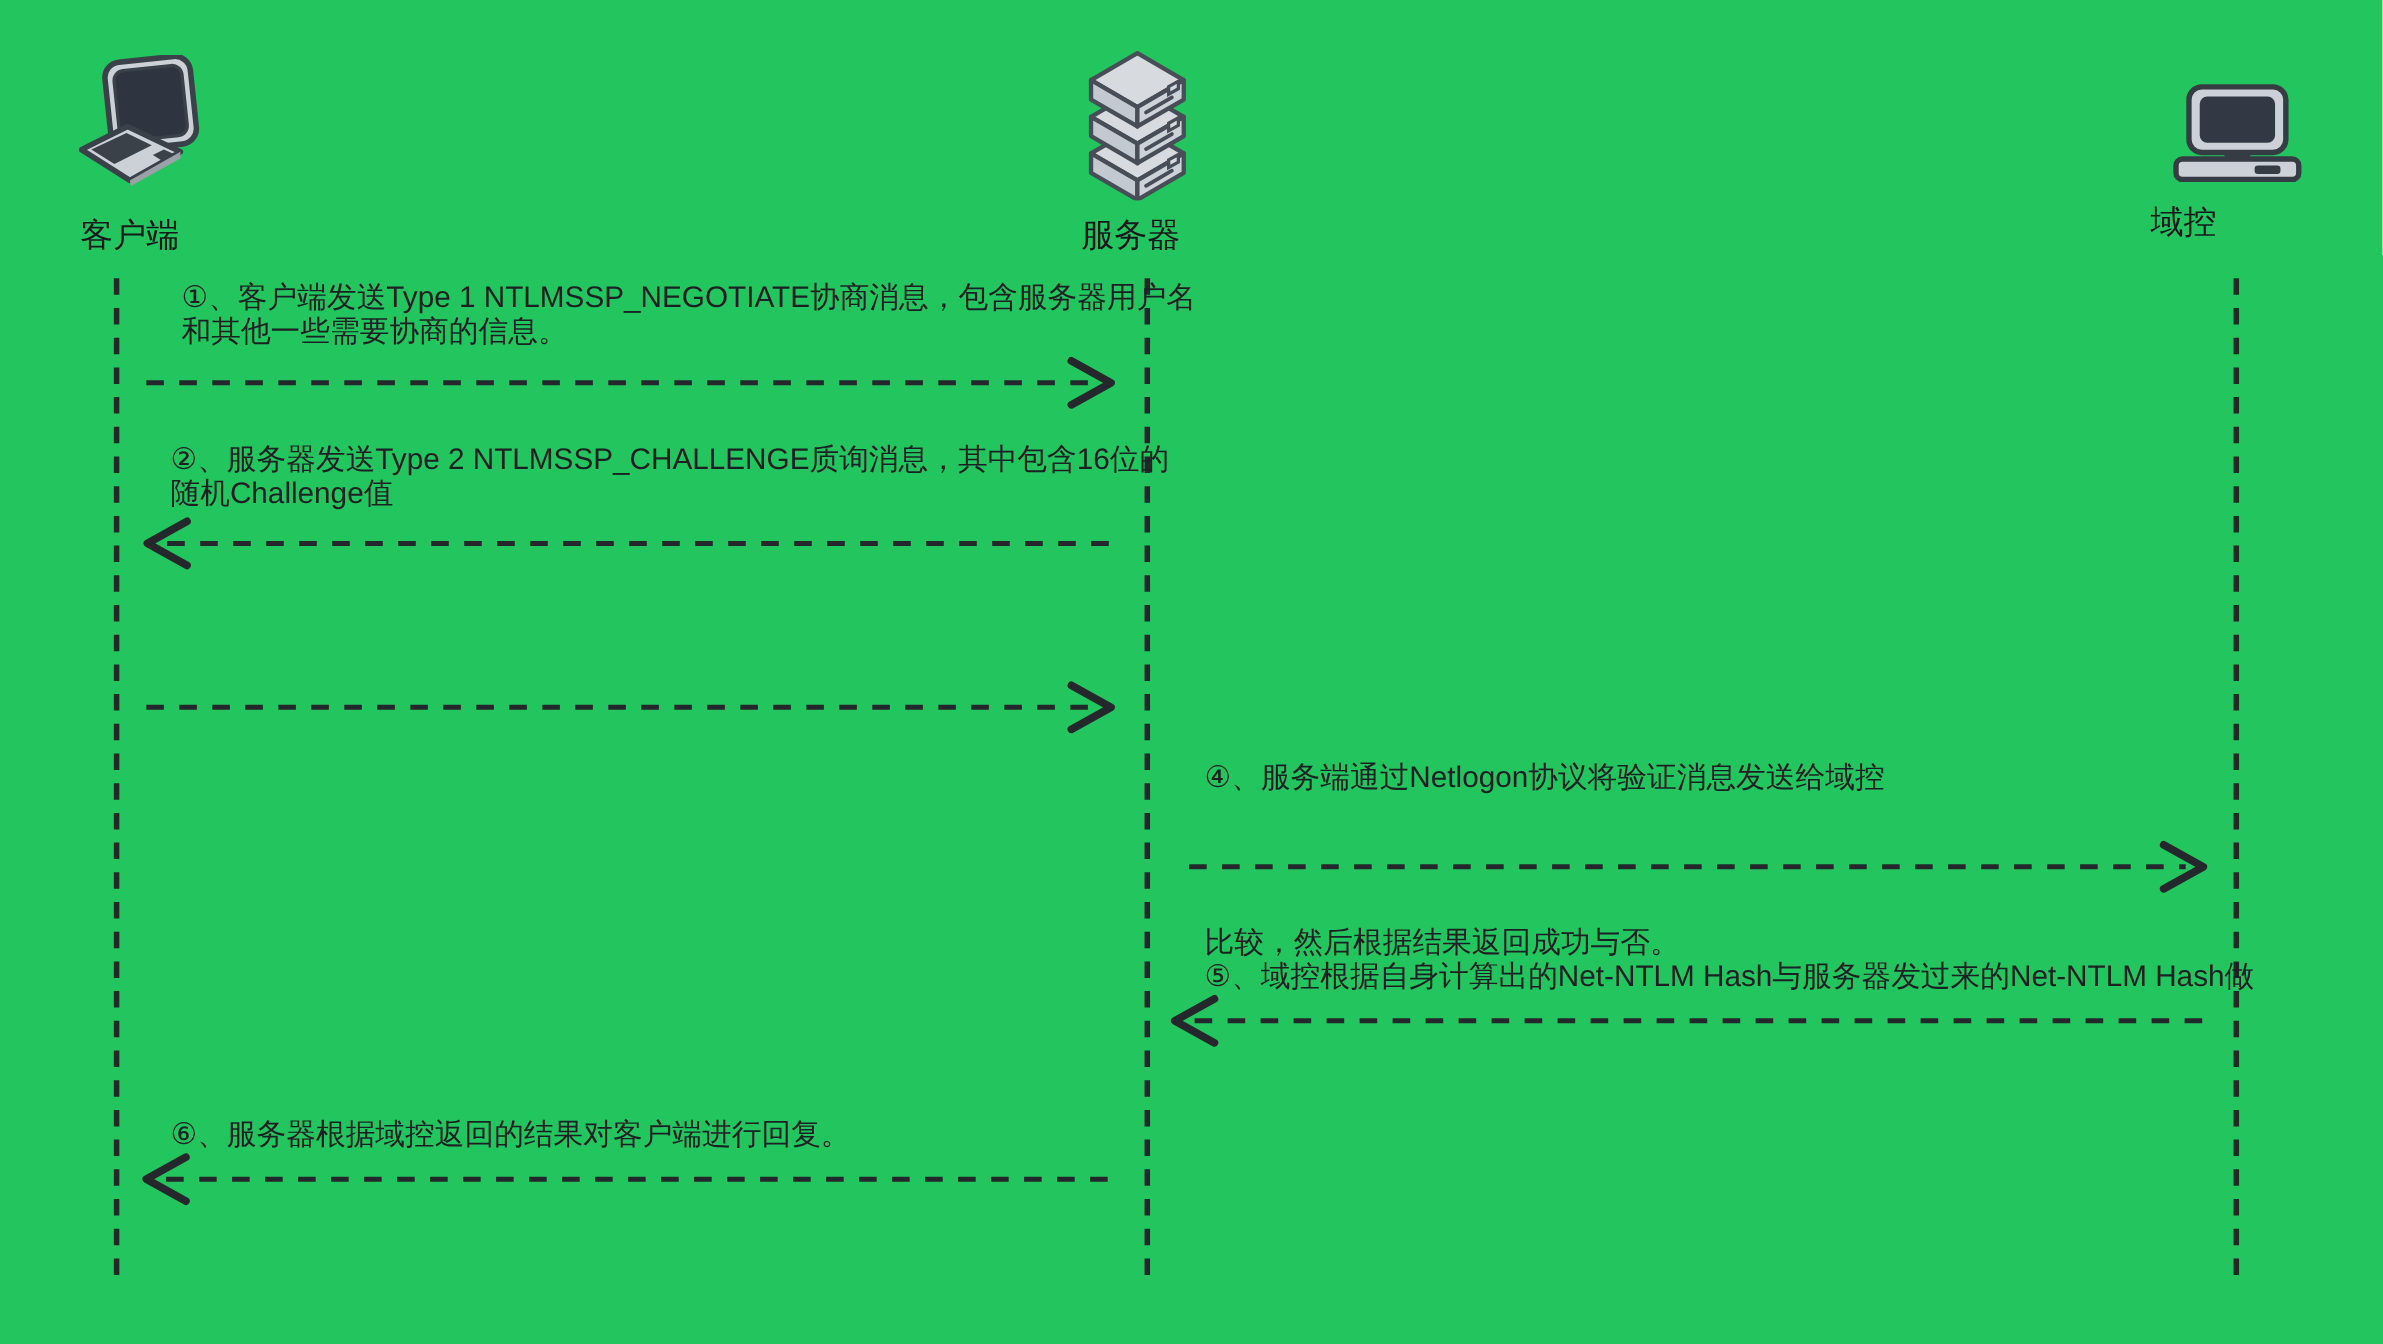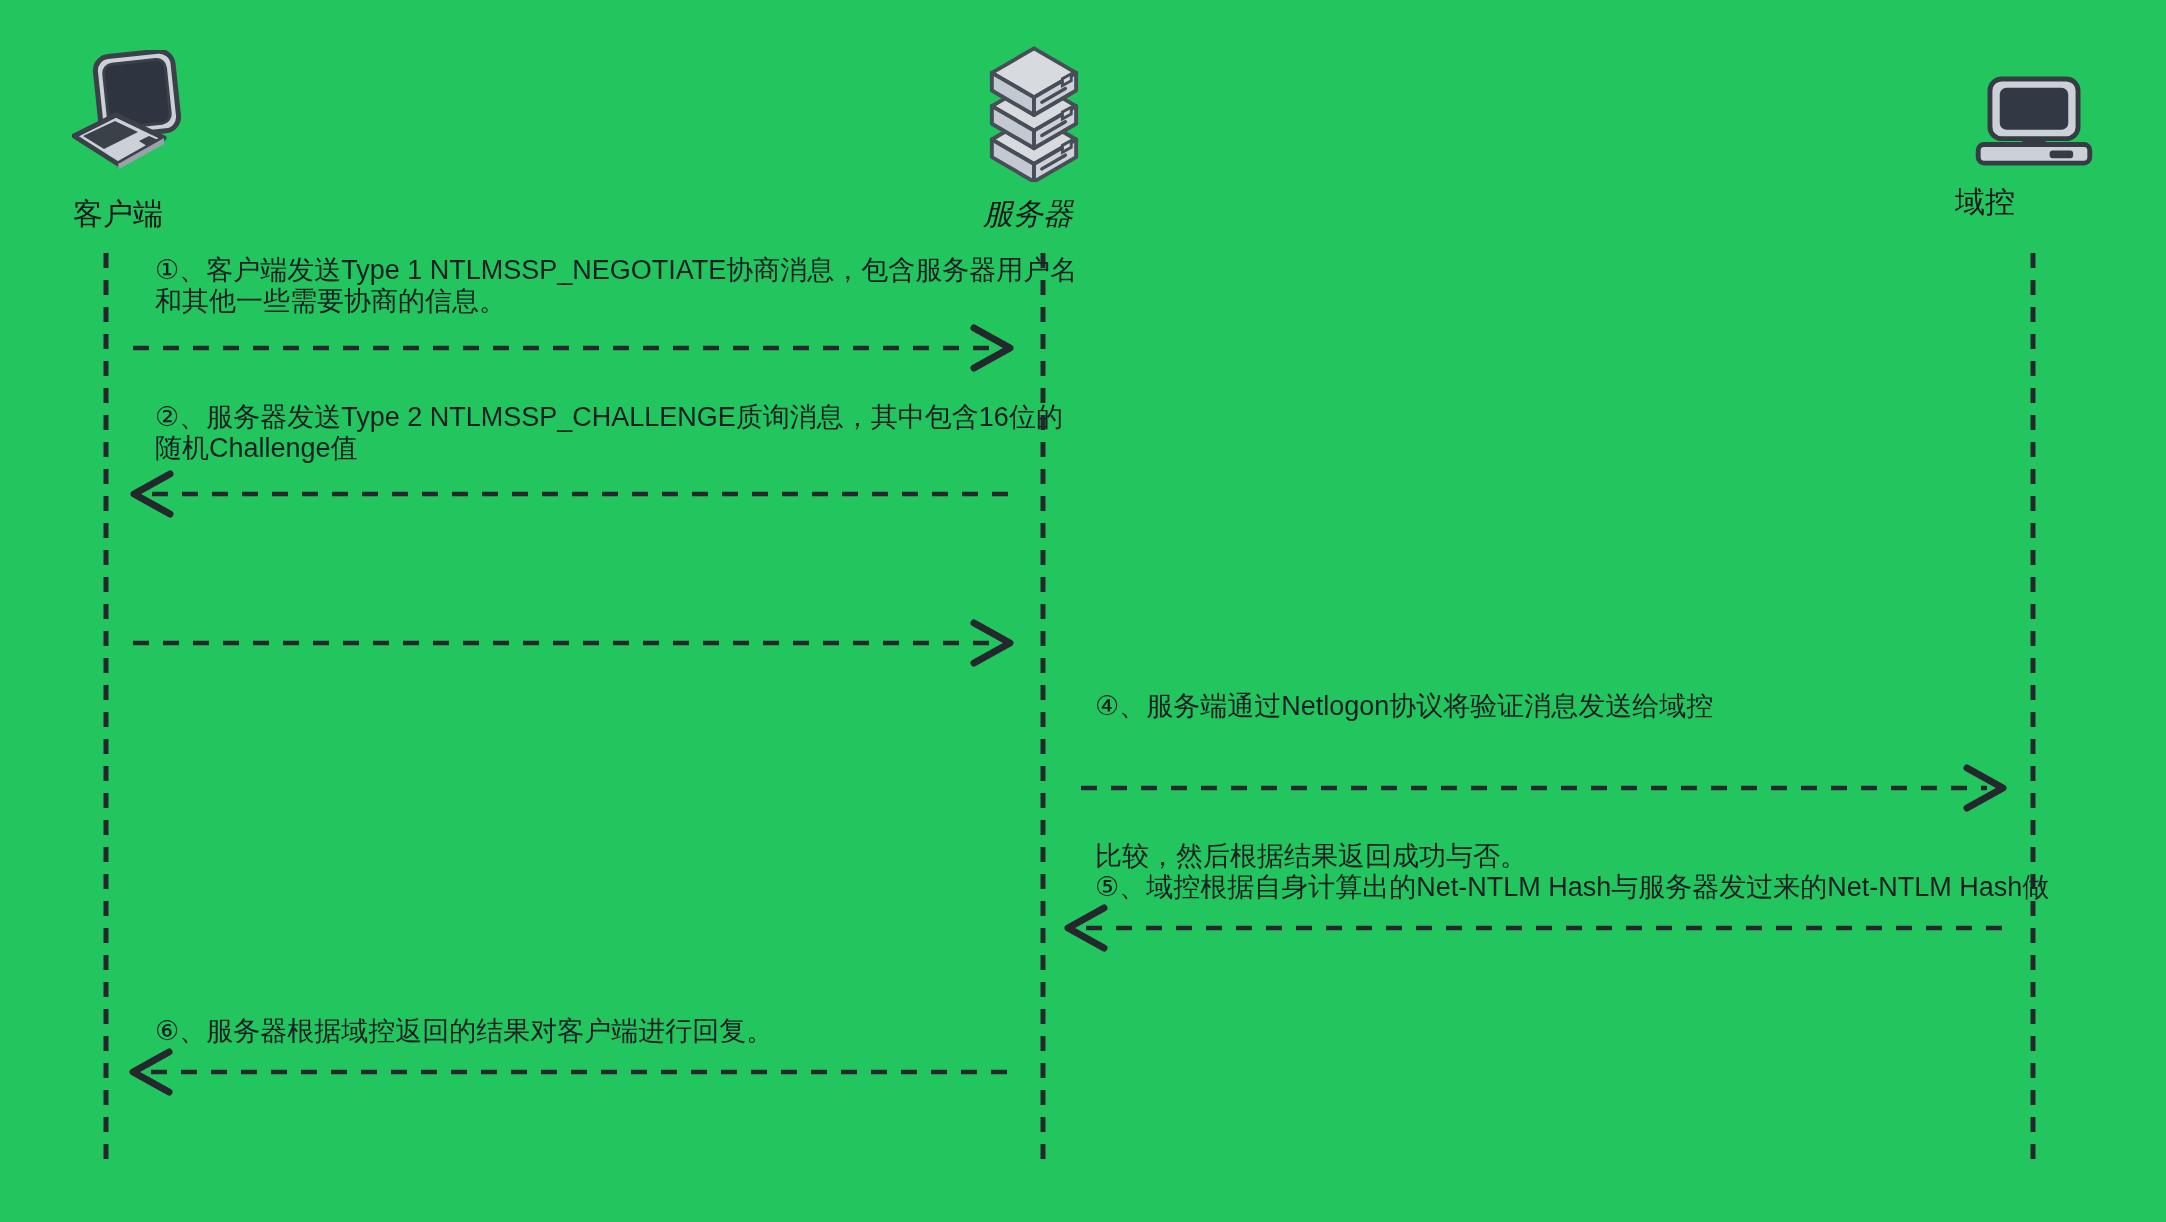--- a/index.html
+++ b/index.html
@@ -74,21 +74,21 @@
     <svg width="118" height="92" viewBox="0 0 120 94">
       <rect x="48" y="58" width="24" height="14" fill="#363c44"></rect>
       <rect x="15" y="3" width="90" height="61" rx="12" fill="#ccd1d7" stroke="#363c44" stroke-width="5"></rect>
       <rect x="25" y="12" width="70" height="43" rx="7" fill="#333944"></rect>
       <rect x="3" y="70" width="114" height="19" rx="6" fill="#ccd1d7" stroke="#363c44" stroke-width="5"></rect>
       <rect x="76" y="76" width="24" height="8" rx="3" fill="#363c44"></rect>
     </svg>
   </div>
 
   <div class="actor-label" style="left:118px;top:194px;">客户端</div>
-  <div class="actor-label" style="left:1028px;top:194px;font-style:italic;">服务器</div>
+  <div class="actor-label" style="left:1028px;top:194px;">服务器</div>
   <div class="actor-label" style="left:1985px;top:182px;">域控</div>
 
   <svg class="lines-layer" width="2166" height="1222" viewBox="0 0 2166 1222">
     <path class="lifeline" d="M106 253 V1168"></path>
     <path class="lifeline" d="M1043 253 V1168"></path>
     <path class="lifeline" d="M2033 253 V1168"></path>
 
     <path class="msg-line" d="M133 348 H994"></path>
     <path class="chev" d="M974 328 L1010 348 L974 368"></path>
 
@@ -101,21 +101,21 @@
     <path class="msg-line" d="M1081 788 H1987"></path>
     <path class="chev" d="M1967 768 L2003 788 L1967 808"></path>
 
     <path class="msg-line" d="M1086 928 H2010"></path>
     <path class="chev" d="M1104 908 L1068 928 L1104 948"></path>
 
     <path class="msg-line" d="M151 1072 H1010"></path>
     <path class="chev" d="M169 1052 L133 1072 L169 1092"></path>
   </svg>
 
-  <div class="msg" style="left:155px;top:255px;">
+  <div class="msg" style="left:165px;top:255px;">
     <div>①、客户端发送Type 1 NTLMSSP_NEGOTIATE协商消息，包含服务器用户名</div>
     <div>和其他一些需要协商的信息。</div>
   </div>
 
   <div class="msg" style="left:155px;top:402px;">
     <div>②、服务器发送Type 2 NTLMSSP_CHALLENGE质询消息，其中包含16位的</div>
     <div>随机Challenge值</div>
   </div>
 
 

